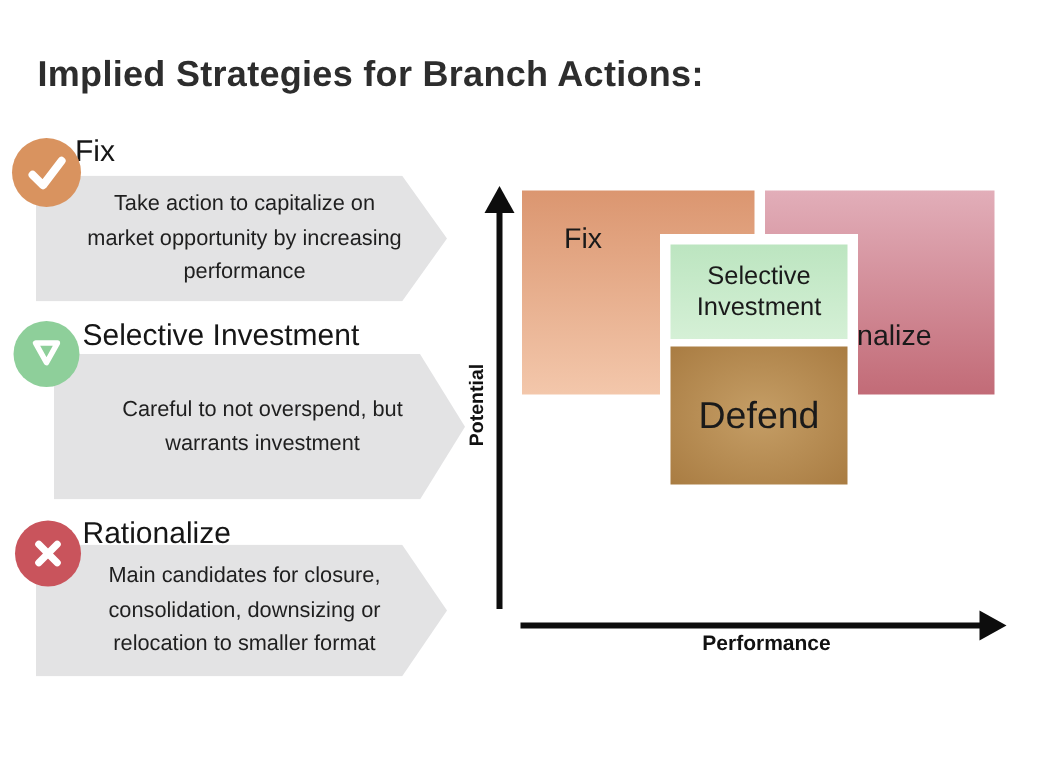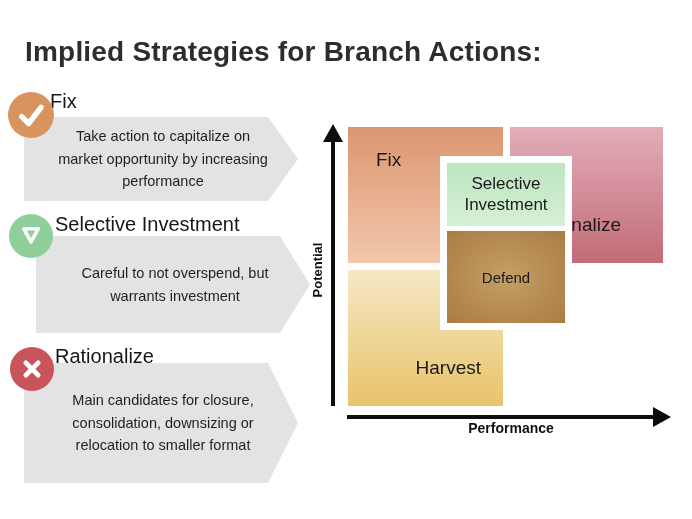--- a/index.html
+++ b/index.html
@@ -9,21 +9,21 @@
     background: #ffffff;
     font-family: "Liberation Sans", sans-serif;
     color: #1c1c1c;
     overflow: hidden;
   }
   .abs { position: absolute; }
 
   
   .page-title {
     left: 25px; top: 36px;
-    font-size: 28px; font-weight: bold; color: #2d2d2d;
+    font-size: 24px; font-weight: bold; color: #2d2d2d;
     letter-spacing: 0.2px;
   }
   .legend-icon {
     position: absolute;
     border-radius: 50%;
     display: flex; align-items: center; justify-content: center;
     z-index: 2;
   }
   .legend-heading {
     position: absolute;
@@ -68,21 +68,21 @@
     background: #ffffff;
     padding: 7px;
     display: flex; flex-direction: column; gap: 5px;
     z-index: 3;
   }
   .overlay-cell {
     display: flex; align-items: center; justify-content: center;
     text-align: center; color: #1a1a1a;
   }
   .overlay-cell.selective { height: 63px; font-size: 17px; line-height: 1.2; }
-  .overlay-cell.defend    { flex: 1; font-size: 15px; }
+  .overlay-cell.defend    { flex: 1; font-size: 25px; }
 
   
   .axis-svg { position: absolute; }
   .y-axis-label {
     left: 306px; top: 225px; width: 22px; height: 90px;
     font-size: 13px; font-weight: bold; color: #111;
     transform: rotate(-90deg); transform-origin: center;
     display: flex; align-items: center; justify-content: center;
     white-space: nowrap;
   }
@@ -121,34 +121,31 @@
   </div>
 </div>
 
 <div>
   <div class="legend-icon" style="left: 10px; top: 347px; width: 44px; height: 44px; background: rgb(201, 84, 92);">
     <svg width="30" height="30" viewBox="0 0 44 44">
       <path d="M13 13 L31 31 M31 13 L13 31" fill="none" stroke="#ffffff" stroke-width="7" stroke-linecap="round"></path>
     </svg>
   </div>
   <div class="legend-heading" style="left:55px; top:345px;">Rationalize</div>
-  <div class="callout-box" style="left:24px; top:363px; width:274px; height:120px;">
+  <div class="callout-box" style="left:24px; top:363px; width:274px; height:88px;">
     <div class="callout-text" style="width:224px;">Main candidates for closure, consolidation, downsizing or relocation to smaller format</div>
   </div>
 </div>
 
 <div class="abs matrix">
   <div class="quadrant" style="background: linear-gradient(rgb(219, 150, 112), rgb(243, 199, 171));">
     <span class="quad-label fix">Fix</span>
   </div>
   <div class="quadrant" style="background: linear-gradient(rgb(226, 174, 185), rgb(194, 107, 119));">
     <span class="quad-label rationalize">Rationalize</span>
-  </div>
-  <div class="quadrant" style="background: linear-gradient(rgb(246, 232, 198), rgb(232, 196, 105));">
-    <span class="quad-label harvest">Harvest</span>
   </div>
 
   <div class="overlay-frame">
     <div class="overlay-cell selective" style="background: linear-gradient(rgb(188, 229, 192), rgb(213, 240, 214));">
       <span>Selective Investment</span>
     </div>
     <div class="overlay-cell defend" style="background: radial-gradient(rgb(197, 158, 102) 0%, rgb(169, 124, 66) 100%);">
       <span>Defend</span>
     </div>
   </div>

